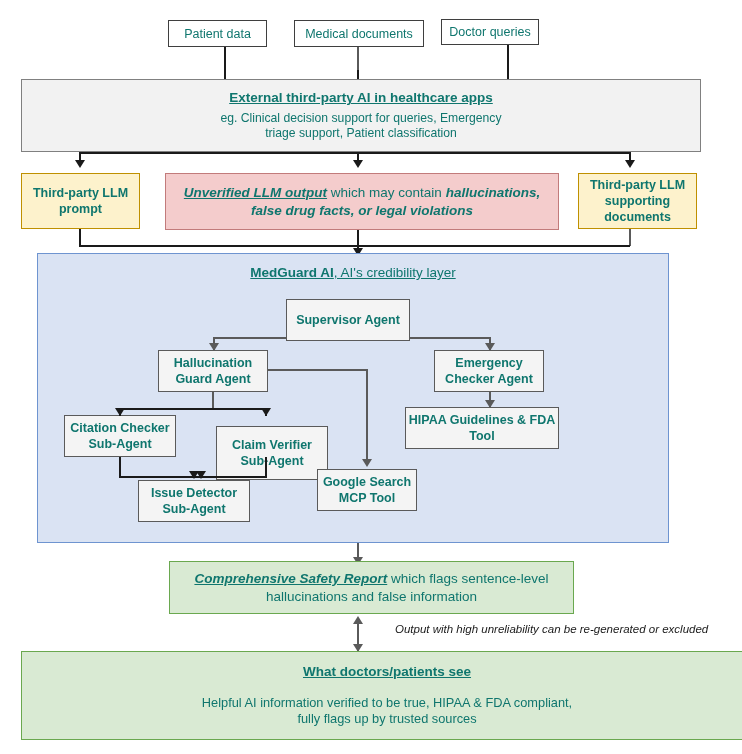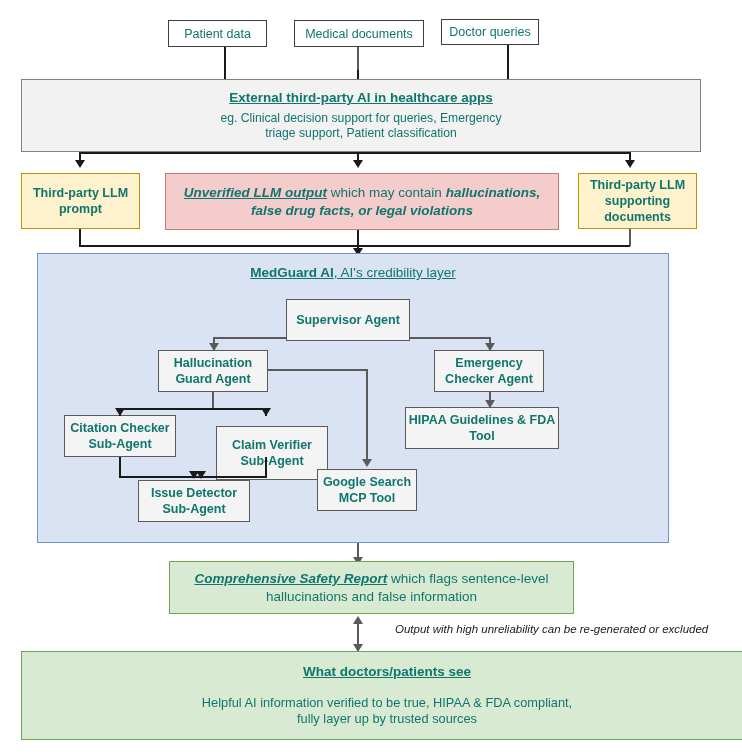--- a/index.html
+++ b/index.html
@@ -259,16 +259,16 @@
   </div>
 
   <div class="ln grey-ln" style="left:357px; top:620px; width:1.6px; height:31px;"></div>
   <div class="arrow-up" style="left:353px; top:616px;"></div>
   <div class="arrow grey-ar" style="left:353px; top:644px;"></div>
   <div class="note" style="left:371px; top:623px;margin-left:24px;">Output with high unreliability can be re-generated or excluded</div>
 
   <div class="box green" style="left:21px; top:651px; width:732px; height:89px;">
     <div class="hdr" style="font-size:13.5px; margin-bottom:14px;">What doctors/patients see</div>
     <div style="font-size:12.8px;">Helpful AI information verified to be true, HIPAA &amp; FDA compliant,</div>
-    <div style="font-size:12.8px;">fully layer up by trusted sources</div>
+    <div style="font-size:12.8px;">fully flags up by trusted sources</div>
   </div>
 
 </div>
 
 </body></html>

